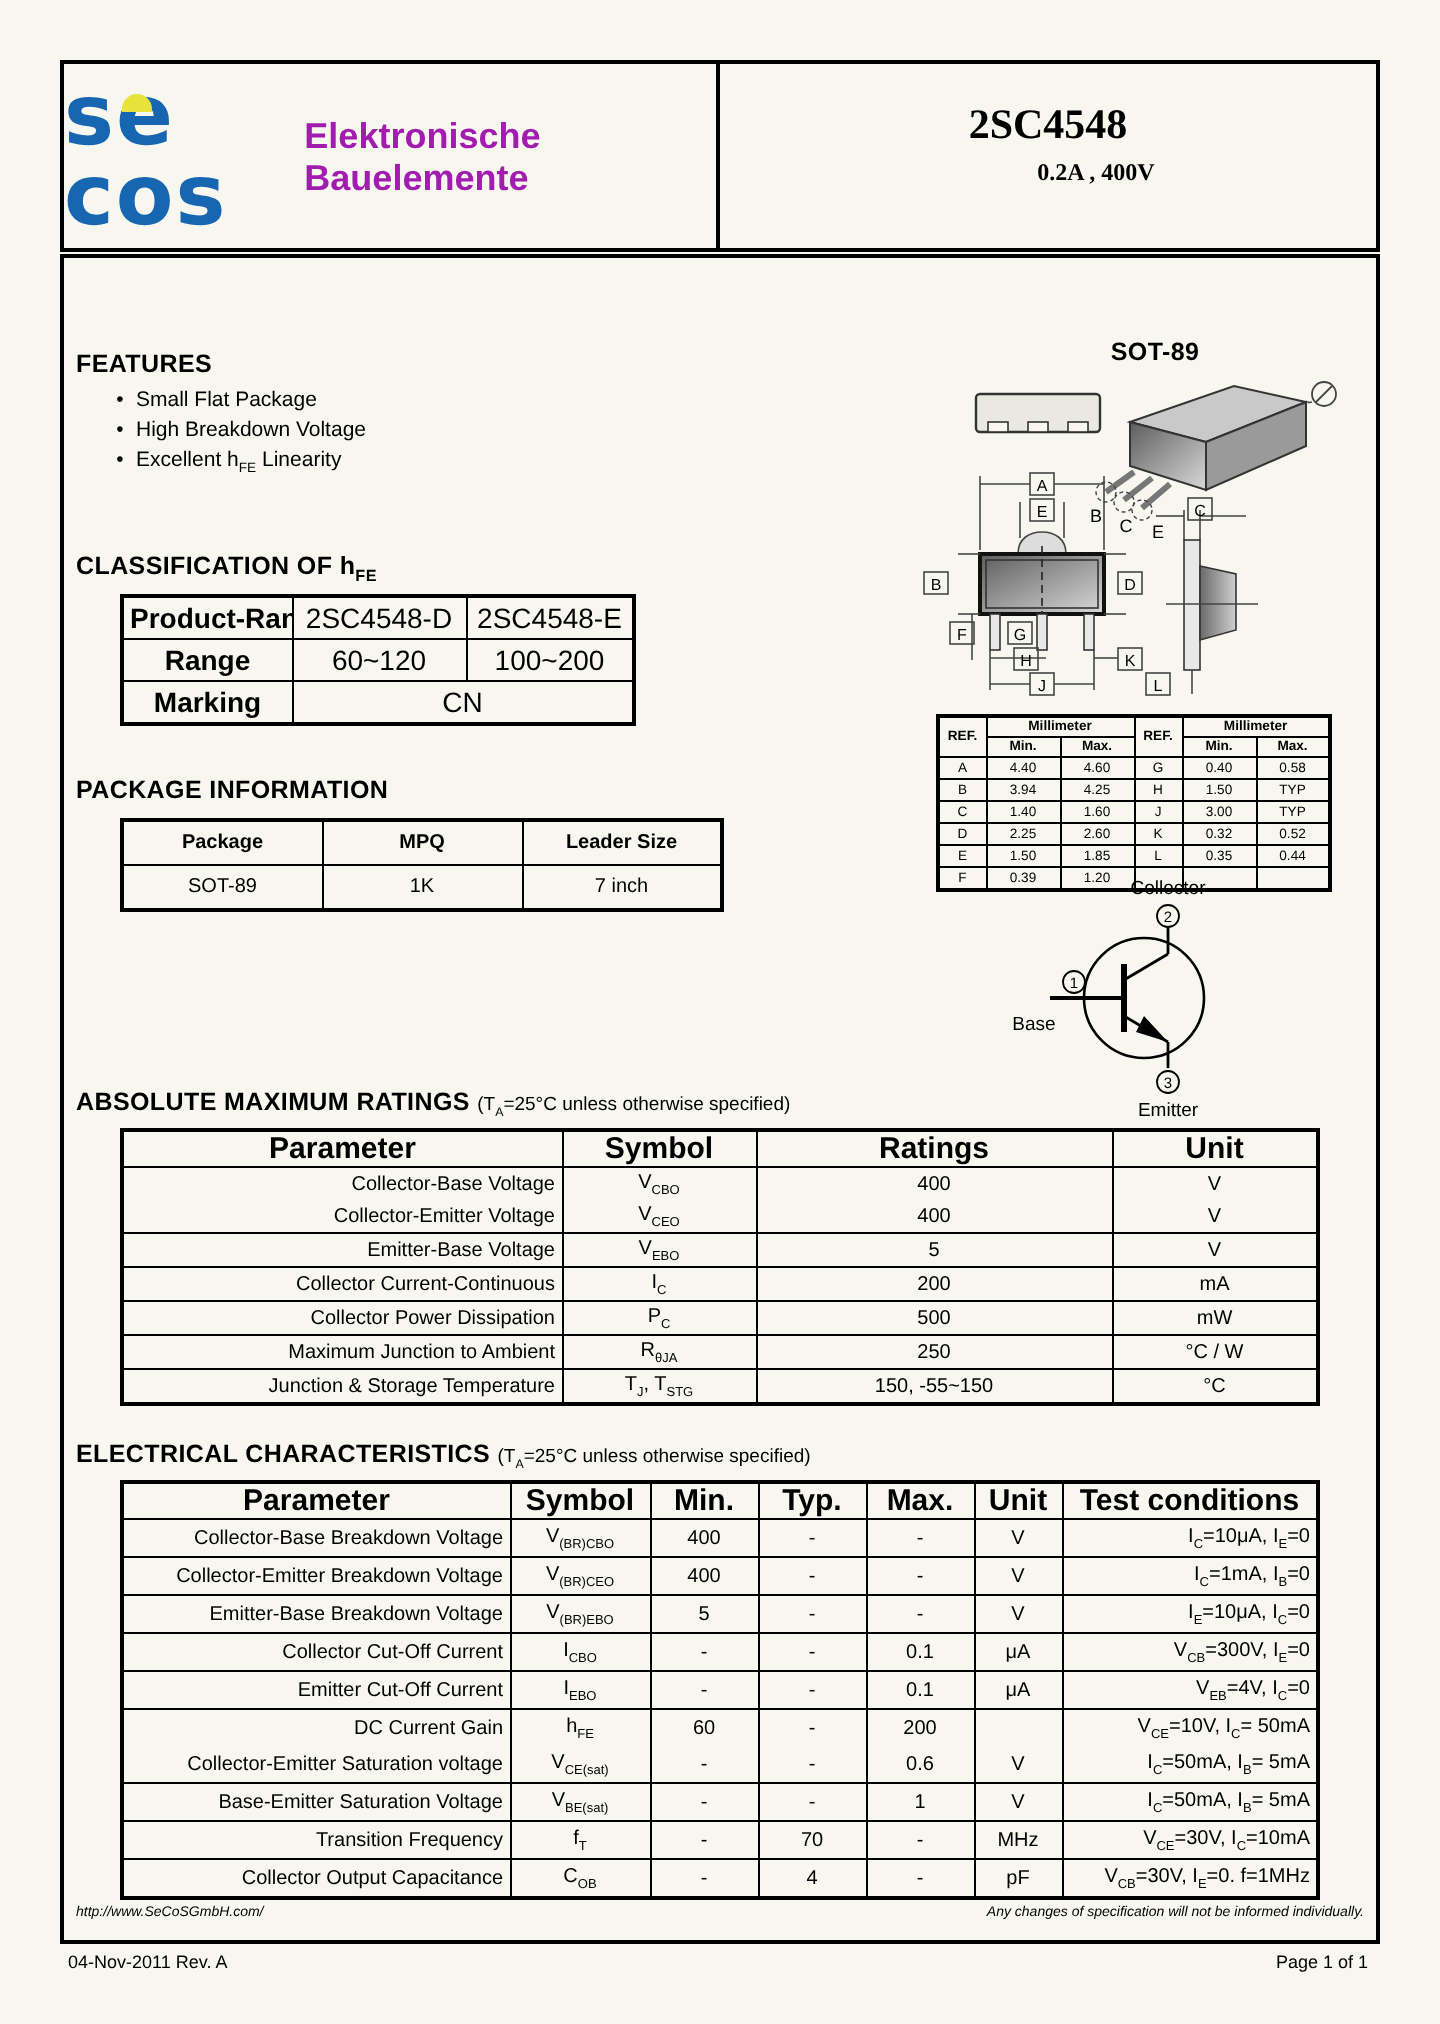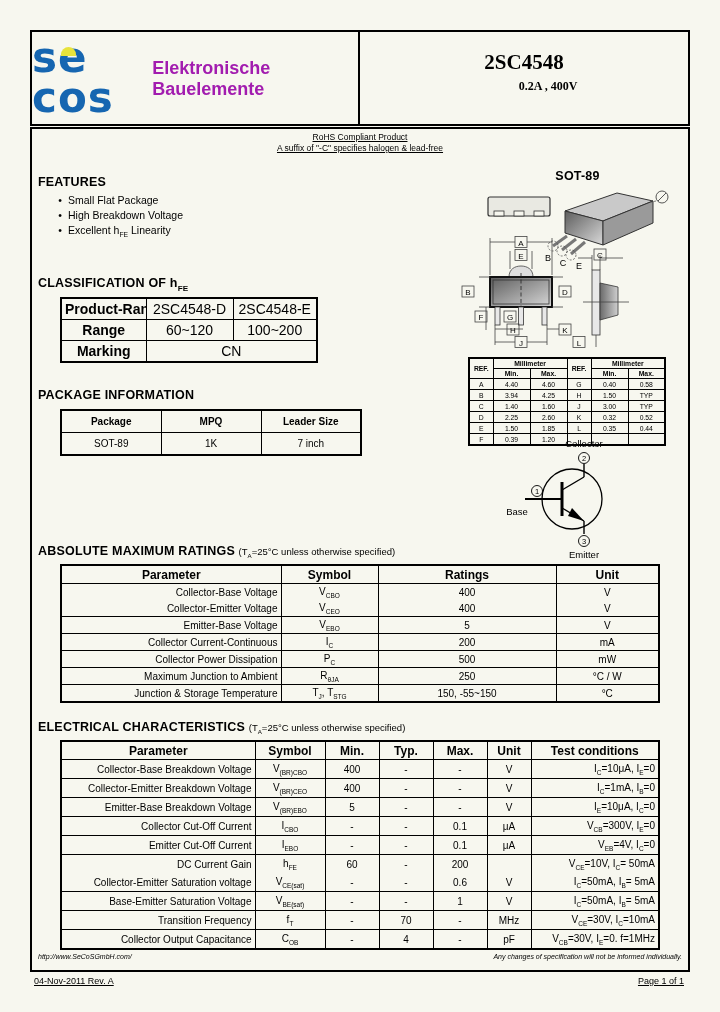--- a/index.html
+++ b/index.html
@@ -48,31 +48,31 @@
   sub { font-size:0.65em; }
 
   .class-table { width:256px; font-size:14px; }
   .class-table td { height:20px; }
   .class-table .hd { font-weight:bold; }
 
   .pkg-table { width:300px; font-size:10px; }
   .pkg-table td, .pkg-table th { height:21px; }
 
   .big-table { width:598px; font-size:10px; }
-  .big-table th { height:17px; font-size:12px; }
+  .big-table th { height:17px; font-size:15px; }
   .abs-table td { height:16px; }
   .ec-table td { height:18px; }
 
   .dim-table { width:196px; font-size:6.8px; }
   .dim-table th, .dim-table td { padding:0 1px; height:9px; line-height:9px; }
   .dim-table td { height:10px; }
 
   
   .foot-in { font-size:7px; font-style:italic; }
-  .foot-out { position:absolute; font-size:9px;text-decoration:underline; }
+  .foot-out { position:absolute; font-size:9px; }
 
   svg text { font-family:"Liberation Sans","DejaVu Sans",sans-serif; }
 </style>
 </head>
 <body>
 
 <div class="page">
 
   <div class="header-box">
     <div class="header-left">
@@ -80,24 +80,20 @@
       <div class="logo-sub">Elektronische Bauelemente</div>
     </div>
     <div class="header-right">
       <div class="part-number">2SC4548</div>
       <div class="part-rating">0.2A , 400V</div>
     </div>
   </div>
 
   <div class="content-box">
 
-    <div class="rohs abs" style="top:3px;">
-      <div>RoHS Compliant Product</div>
-      <div>A suffix of "-C" specifies halogen &amp; lead-free</div>
-    </div>
 
     <div class="abs sec-title" style="left:6px; top:46px;">FEATURES</div>
     <div class="abs" style="left:20px; top:64px;">
       <div class="feature-item">
           <span class="bullet">•</span>
           <span>Small Flat Package</span>
         </div>
       <div class="feature-item">
           <span class="bullet">•</span>
           <span>High Breakdown Voltage</span>

